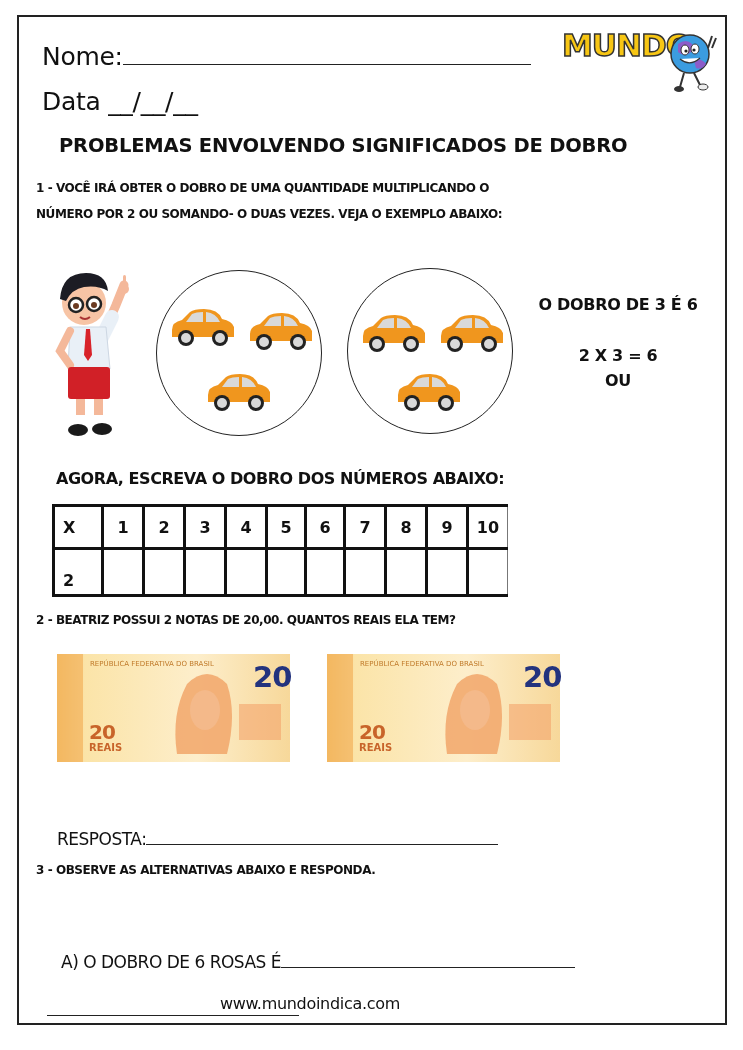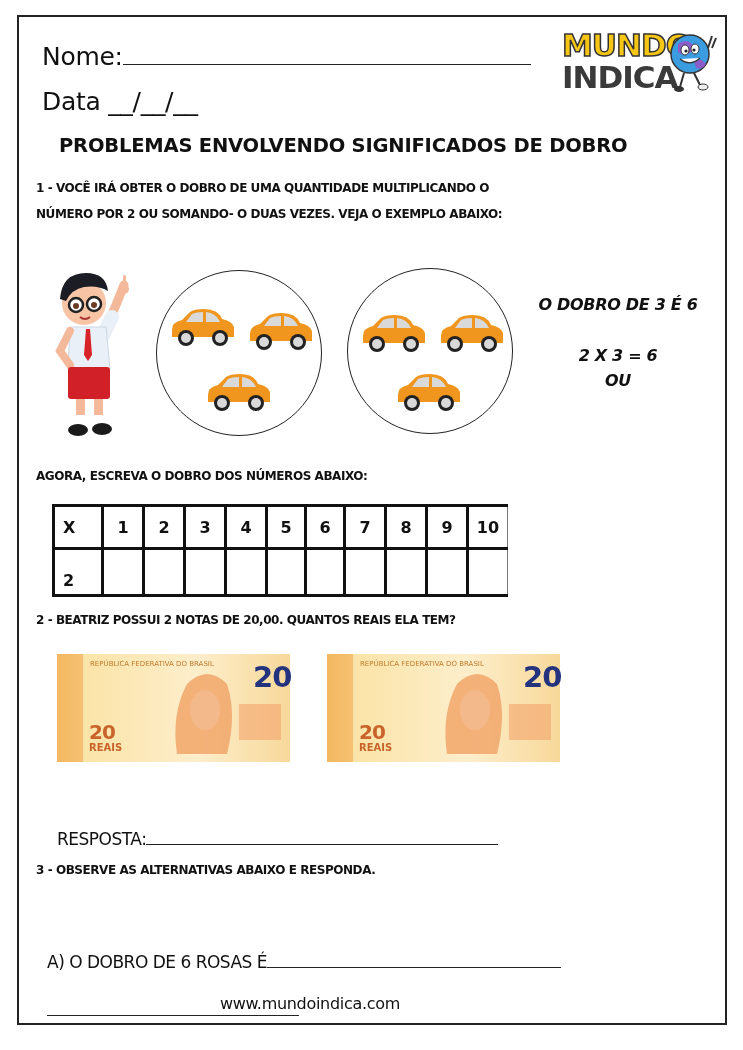--- a/index.html
+++ b/index.html
@@ -23,21 +23,21 @@
                   color: #3a3a3a; letter-spacing: -1px; line-height: 34px;
                   font-family: "DejaVu Sans", sans-serif; }
   .logo .globe { position: absolute; left: 110px; top: 2px; }
 
   
   .circle { position: absolute; border: 1.5px solid #222; border-radius: 50%; }
 
   
   .example { position: absolute; left: 530px; top: 292px; width: 176px; text-align: center;
              font-weight: bold; font-size: 16px; letter-spacing: -0.3px; }
-  .example .line { white-space: nowrap; line-height: 25px; font-style: italic; }
+  .example .line { white-space: nowrap; line-height: 25px; }
 
   
   table.dbl { position: absolute; left: 52px; top: 504px; border-collapse: collapse; }
   table.dbl td { border: 3px solid #111; height: 40px; text-align: center; font-weight: bold;
                  font-size: 16px; padding: 0; }
 
   .bill { position: absolute; width: 279px; height: 108px; overflow: hidden; }
 
   .footer { position: absolute; left: 0; width: 620px; top: 994px; text-align: center;
             font-size: 16px; letter-spacing: -0.3px; }
@@ -50,21 +50,20 @@
 <div class="abs field" style="left:42px; top:42px;">
   <span>Nome:</span><span class="blank" style="width:408px;"></span>
 </div>
 <div class="abs field" style="left:42px; top:87px;">
   <span>Data</span>
   <span>__/__/__</span>
 </div>
 
 <div class="logo">
   <div class="mundo">MUNDO</div>
-  <div class="indica">INDICA</div>
   <svg class="globe" width="48" height="66" viewBox="0 0 48 66">
     <circle cx="20" cy="24" r="19" fill="#3b9ce0" stroke="#333" stroke-width="1.5"></circle>
     <path d="M8 14 q8 -6 14 0 q4 6 -4 10 q-6 2 -10 -2z" fill="#8c5cc9"></path>
     <path d="M24 30 q8 -2 12 4 q-4 6 -10 4z" fill="#8c5cc9"></path>
     <ellipse cx="15" cy="20" rx="4" ry="5" fill="#fff" stroke="#333" stroke-width="1"></ellipse>
     <ellipse cx="25" cy="19" rx="4" ry="5" fill="#fff" stroke="#333" stroke-width="1"></ellipse>
     <circle cx="16" cy="21" r="1.6" fill="#222"></circle>
     <circle cx="24" cy="20" r="1.6" fill="#222"></circle>
     <path d="M10 29 q10 8 20 -1" fill="#fff" stroke="#333" stroke-width="1.2"></path>
     <path d="M38 18 l4 -12 M42 18 l4 -10" stroke="#333" stroke-width="2" fill="none"></path>
@@ -161,21 +160,21 @@
   <circle cx="52" cy="30" r="8" fill="#222"></circle>
     <circle cx="52" cy="30" r="5" fill="#d9d9d9"></circle>
 </svg>
 
 <div class="example">
   <div class="line" style="margin-bottom:26px;">O DOBRO DE 3 É 6</div>
   <div class="line">2 X 3 = 6</div>
   <div class="line">OU</div>
 </div>
 
-<div class="abs q" style="left:36px; top:469px; font-size:12px;">AGORA, ESCREVA O DOBRO DOS NÚMEROS ABAIXO:</div>
+<div class="abs q" style="left:56px; top:469px; font-size:16px;">AGORA, ESCREVA O DOBRO DOS NÚMEROS ABAIXO:</div>
 
 <table class="dbl">
   <tbody>
       <tr>
     <td style="width:38px; text-align:left; padding-left:8px;">X</td>
     <td style="width:38px;">1</td>
     <td style="width:38px;">2</td>
     <td style="width:38px;">3</td>
     <td style="width:38px;">4</td>
     <td style="width:36px;">5</td>
@@ -237,20 +236,20 @@
   <div class="abs" style="left:196px; top:6px; font-size:29px; font-weight:bold; color:#23337e; letter-spacing:-1px;">20</div>
   <div class="abs" style="left:32px; top:66px; font-size:20px; font-weight:bold; color:#c8642a; letter-spacing:-1px;">20</div>
   <div class="abs" style="left:32px; top:88px; font-size:10px; font-weight:bold; color:#c8642a;">REAIS</div>
 </div>
 
 <div class="abs normal" style="left:57px; top:789px;">
   <span>RESPOSTA:</span><span class="blank" style="width:352px;"></span>
 </div>
 
 <div class="abs q" style="left:36px; top:863px;">3 - OBSERVE AS ALTERNATIVAS ABAIXO E RESPONDA.</div>
-<div class="abs normal" style="left:47px; top:912px;">
+<div class="abs normal" style="left:61px; top:912px;">
   <span>A) O DOBRO DE 6 ROSAS É</span><span class="blank" style="width:294px;"></span>
 </div>
 <div class="abs normal" style="left:47px; top:960px;">
   <span class="blank" style="width:252px;"></span>
 </div>
 
 <div class="footer">www.mundoindica.com</div>
 
 </body></html>

